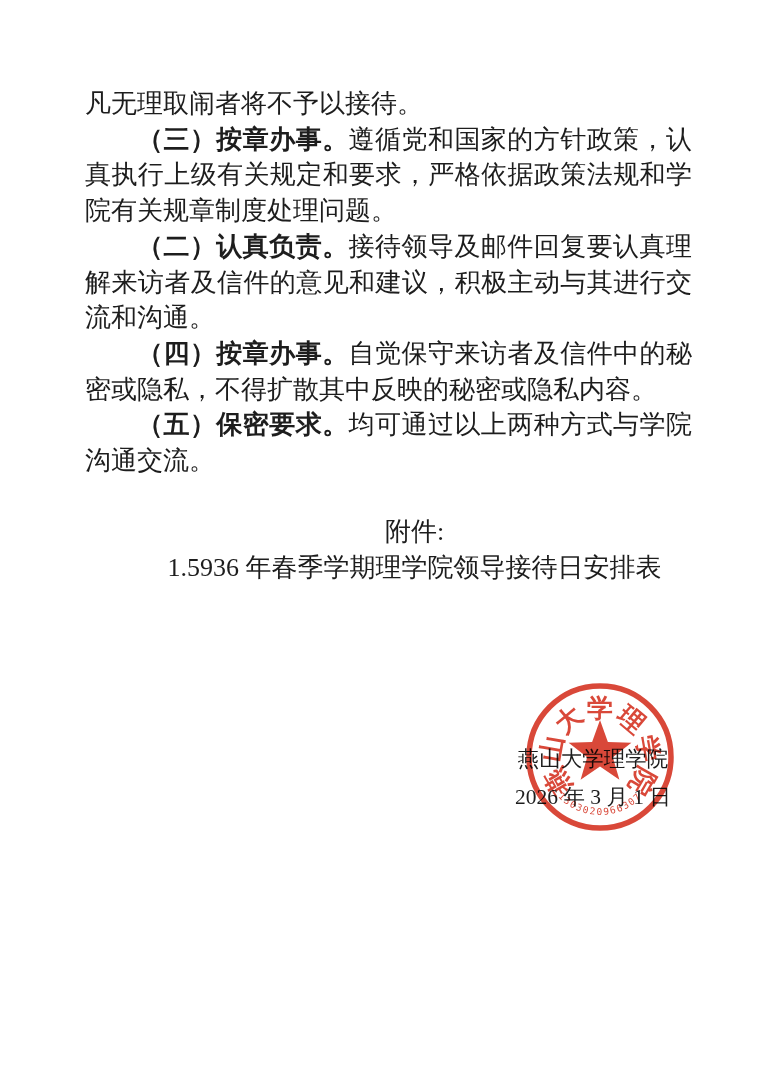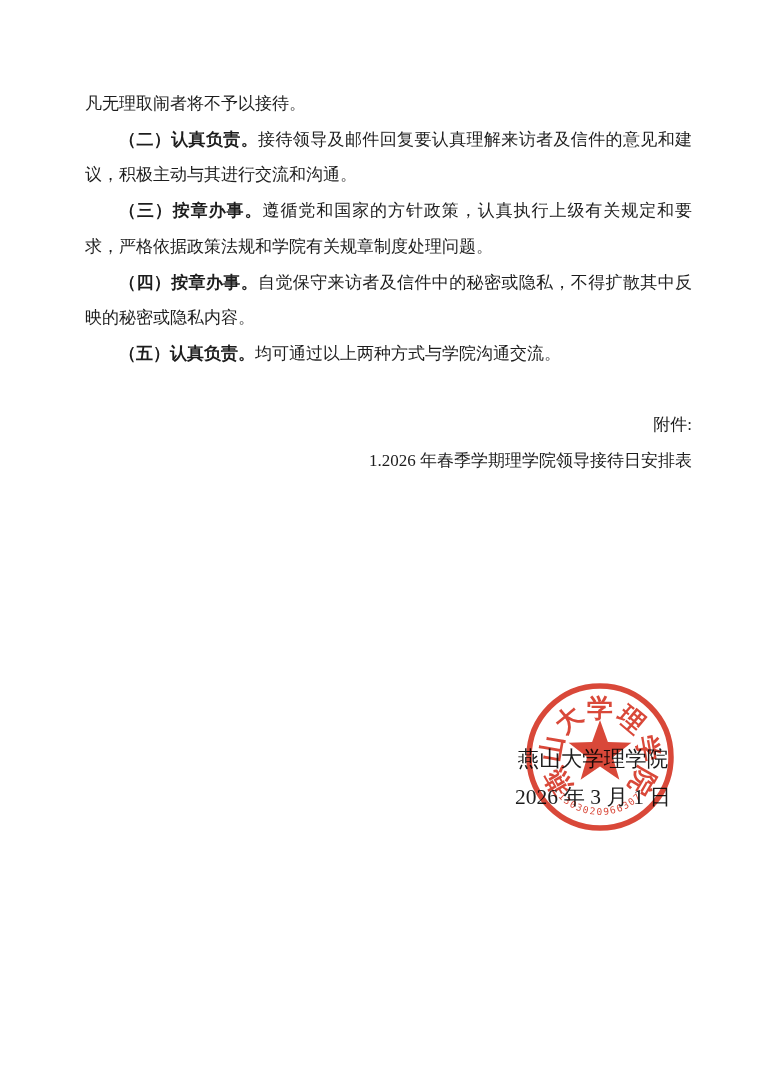--- a/index.html
+++ b/index.html
@@ -10,29 +10,29 @@
     background: #ffffff;
     font-family: "Liberation Serif", "DejaVu Serif", serif;
     color: #1d1d1d;
     overflow: hidden;
   }
   .body-text {
     position: absolute;
     left: 85px;
     top: 86px;
     width: 607px;
-    font-size: 17px;
+    font-size: 26px;
     line-height: 35.7px;
     text-align: justify;
   }
   .para { margin: 0; text-indent: 2em; }
   .para.no-indent { text-indent: 0; }
   .para b { font-weight: 700; }
   .attachment { margin-top: 35.7px; }
-  .attachment .para { text-align: right; }
+  .attachment .para { text-align: center; }
   .signature {
     position: absolute;
     left: 462px;
     top: 740px;
     width: 262px;
     text-align: center;
     font-size: 21.5px;
     line-height: 38px;
     color: #1d1d1d;
   }
@@ -47,28 +47,28 @@
   }
   .seal svg { display: block; }
 </style>
 </head>
 <body>
 
 <div class="page">
 
   <div class="body-text">
     <p class="para no-indent"><b></b><span>凡无理取闹者将不予以接待。</span></p>
+    <p class="para"><b>（三）按章办事。</b><span>遵循党和国家的方针政策，认真执行上级有关规定和要求，严格依据政策法规和学院有关规章制度处理问题。</span></p>
     <p class="para"><b>（二）认真负责。</b><span>接待领导及邮件回复要认真理解来访者及信件的意见和建议，积极主动与其进行交流和沟通。</span></p>
-    <p class="para"><b>（三）按章办事。</b><span>遵循党和国家的方针政策，认真执行上级有关规定和要求，严格依据政策法规和学院有关规章制度处理问题。</span></p>
     <p class="para"><b>（四）按章办事。</b><span>自觉保守来访者及信件中的秘密或隐私，不得扩散其中反映的秘密或隐私内容。</span></p>
-    <p class="para"><b>（五）认真负责。</b><span>均可通过以上两种方式与学院沟通交流。</span></p>
+    <p class="para"><b>（五）保密要求。</b><span>均可通过以上两种方式与学院沟通交流。</span></p>
 
     <div class="attachment">
       <p class="para">附件:</p>
-      <p class="para">1.2026 年春季学期理学院领导接待日安排表</p>
+      <p class="para">1.5936 年春季学期理学院领导接待日安排表</p>
     </div>
   </div>
 
   <div class="signature">
     <div>燕山大学理学院</div>
     <div>2026 年 3 月 1 日</div>
   </div>
 
   <div class="seal">
     <svg width="152" height="152" viewBox="0 0 152 152" xmlns="http://www.w3.org/2000/svg">

